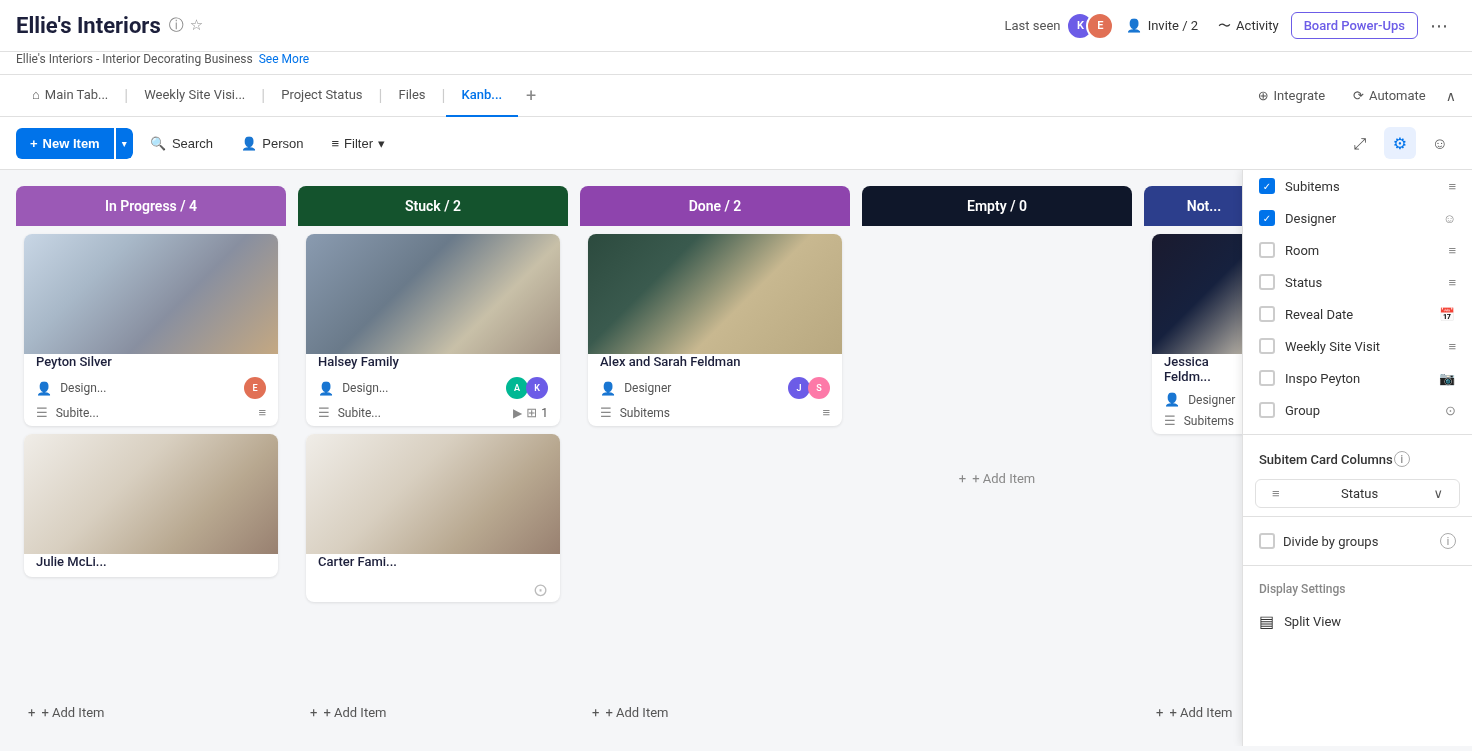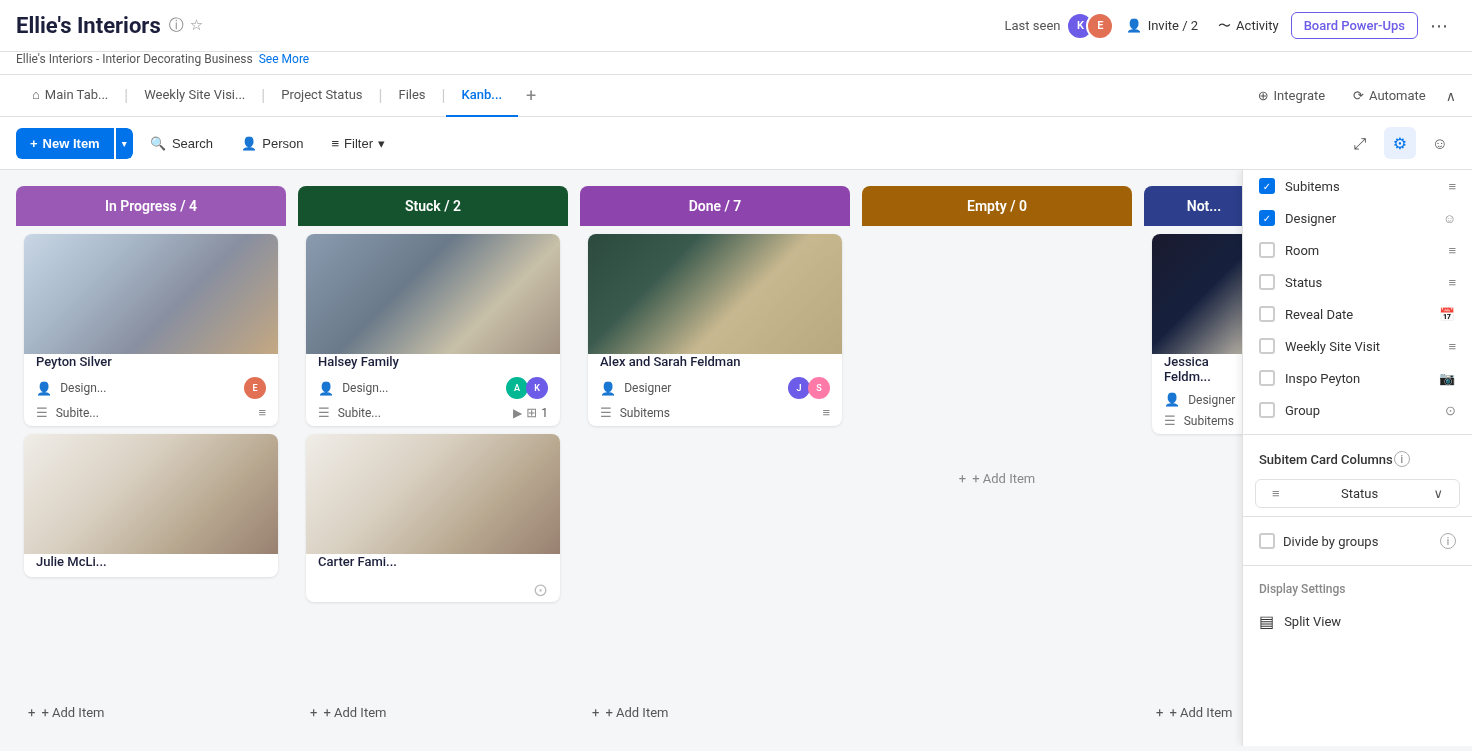--- a/index.html
+++ b/index.html
@@ -47,21 +47,21 @@
 
     
     .board { display: flex; gap: 0; padding: 16px; overflow-x: auto; height: calc(751px - 52px - 29px - 42px - 52px); position: relative; }
 
     
     .column { min-width: 270px; width: 270px; border-radius: 8px; overflow: hidden; display: flex; flex-direction: column; background: #f5f6f8; margin-right: 12px; }
     .column-header { padding: 12px 0; text-align: center; font-size: 14px; font-weight: 600; color: #fff; }
     .col-in-progress .column-header { background: #9b59b6; }
     .col-stuck .column-header { background: #14532d; }
     .col-done .column-header { background: #8e44ad; }
-    .col-empty .column-header { background: #a16207; }
+    .col-empty .column-header { background: #0f172a; }
     .col-not .column-header { background: #2c3e8c; }
 
     .column-body { padding: 8px; flex: 1; overflow-y: auto; }
     .card { background: #fff; border-radius: 8px; margin-bottom: 8px; overflow: hidden; box-shadow: 0 1px 3px rgba(0,0,0,0.1); cursor: pointer; }
     .card-img-placeholder { width: 100%; height: 120px; }
     .card-body { padding: 0 12px; }
     .card-title { font-size: 13px; font-weight: 500; color: #1c1f3b; margin-bottom: 8px; }
     .card-field { display: flex; align-items: center; gap: 8px; font-size: 12px; color: #555; margin-bottom: 6px; }
     .card-field-icon { color: #888; font-size: 13px; }
     .card-field-label { color: #555; font-size: 12px; }
@@ -277,21 +277,21 @@
         </div>
       </div>
     </div>
     <div class="add-item">
       <span>+</span>
       <span>+ Add Item</span>
     </div>
   </div>
 
   <div class="column col-done">
-    <div class="column-header">Done / 7</div>
+    <div class="column-header">Done / 2</div>
     <div class="column-body">
       <div class="card">
         <div class="card-img-placeholder img-feldman"></div>
         <div class="card-body">
           <div class="card-title">Alex and Sarah Feldman</div>
           <div class="card-field">
             <span class="card-field-icon">👤</span>
             <span class="card-field-label">Designer</span>
             <div class="card-field-value">
               <div class="mini-avatar mini-avatar-2">J</div>

